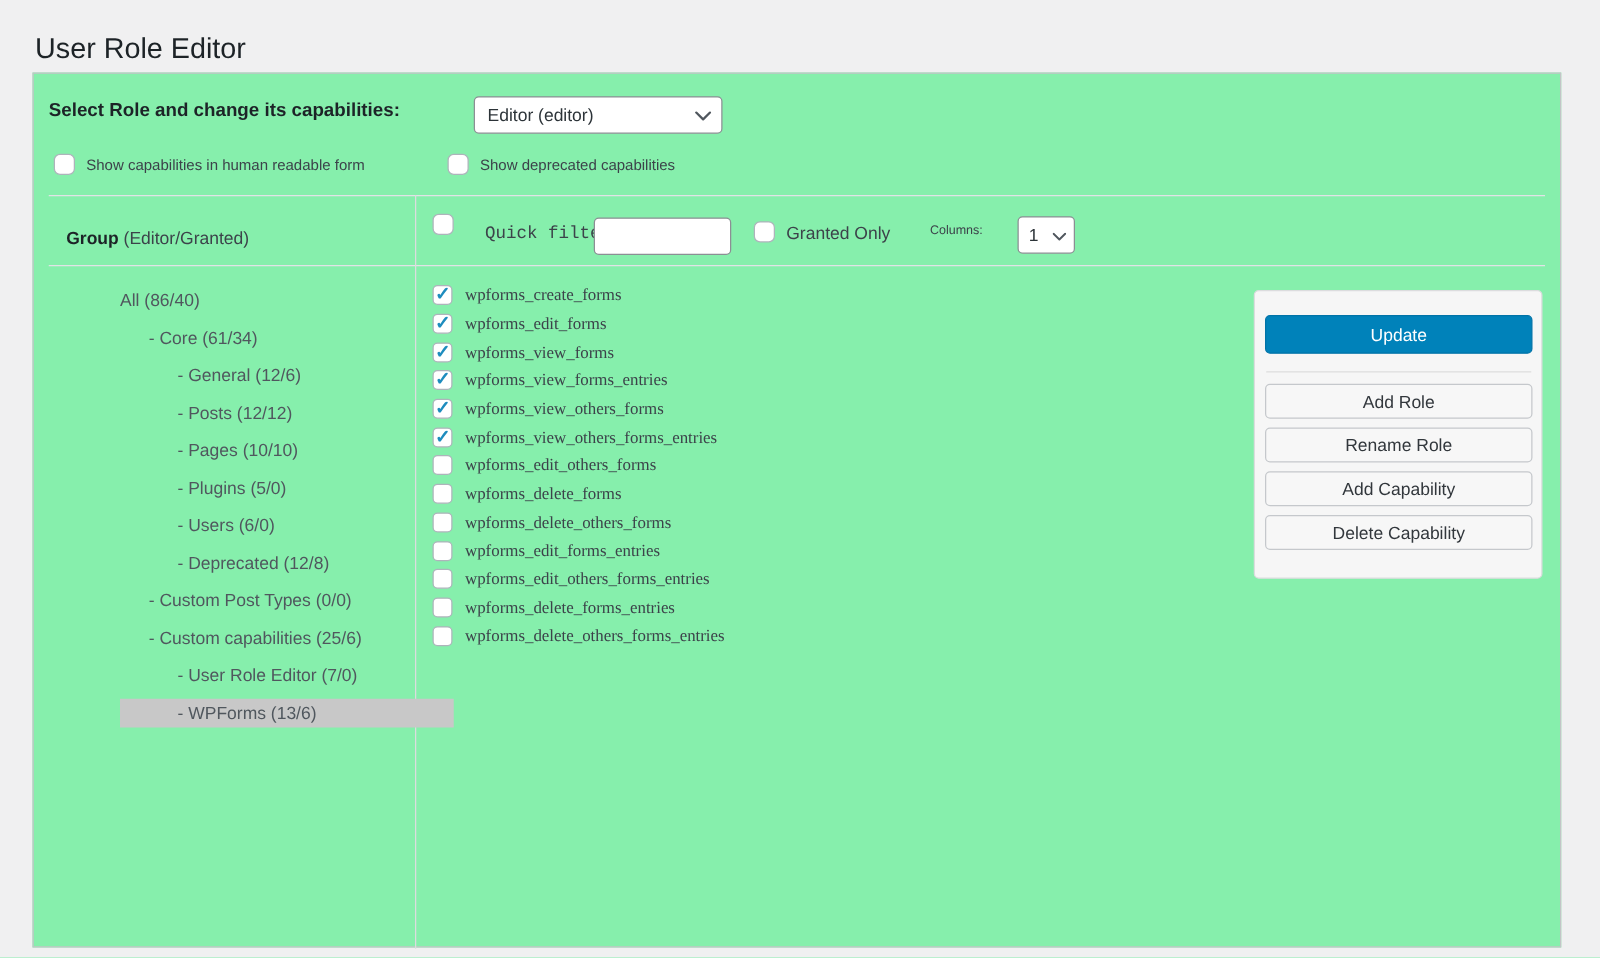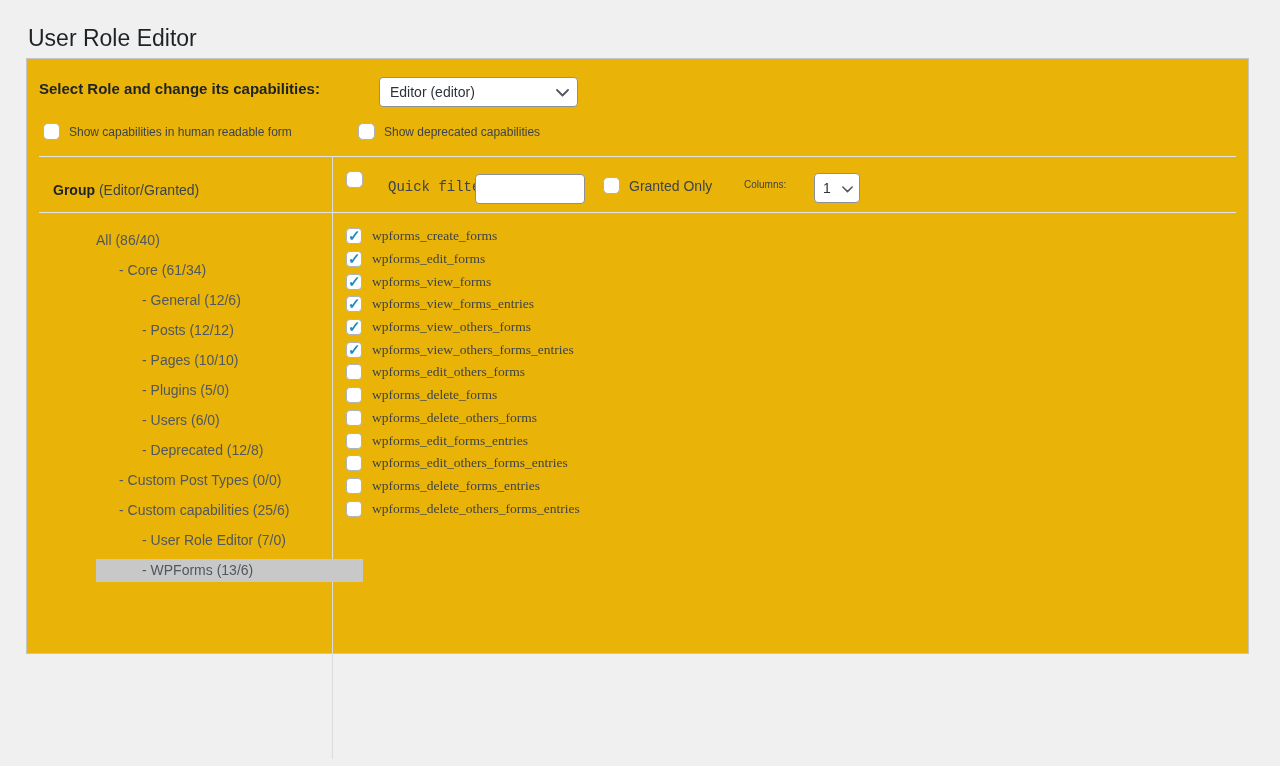--- a/index.html
+++ b/index.html
@@ -13,22 +13,22 @@
     background:#f0f0f1;
     font-family:"Liberation Sans", sans-serif;
     color:#3c434a;
     position:relative;
   }
   .page-title{
     position:absolute;left:28px;top:24px;
     font-size:23px;font-weight:400;color:#1d2327;line-height:1.3;
   }
   .content-box{
-    position:absolute;left:26px;top:58px;width:1223px;height:596px;
-    background:#eab308;border:1px solid #c3c4c7;
+    position:absolute;left:26px;top:58px;width:1223px;height:700px;
+    background:#86efac;border:1px solid #c3c4c7;
   }
   
   .role-label{
     position:absolute;left:12px;top:20px;height:20px;line-height:20px;
     font-size:15px;font-weight:700;color:#1d2327;
   }
   .select{
     position:absolute;display:flex;align-items:center;justify-content:space-between;
     background:#fff;border:1px solid #8c8f94;border-radius:4px;
     font-size:14px;color:#2c3338;padding:0 8px 0 10px;cursor:pointer;
@@ -222,14 +222,22 @@
       <div class="cap-row">
         <span class="cb small"></span>
         <span class="cap-label">wpforms_delete_forms_entries</span>
       </div>
       <div class="cap-row">
         <span class="cb small"></span>
         <span class="cap-label">wpforms_delete_others_forms_entries</span>
       </div>
     </div>
 
+  <div class="actions-panel">
+    <button class="btn btn-primary">Update</button>
+    <div class="panel-div"></div>
+    <button class="btn btn-secondary btn-add-role">Add Role</button>
+    <button class="btn btn-secondary btn-rename-role">Rename Role</button>
+    <button class="btn btn-secondary btn-add-cap">Add Capability</button>
+    <button class="btn btn-secondary btn-del-cap">Delete Capability</button>
+  </div>
 
 </div>
 
 </body></html>

